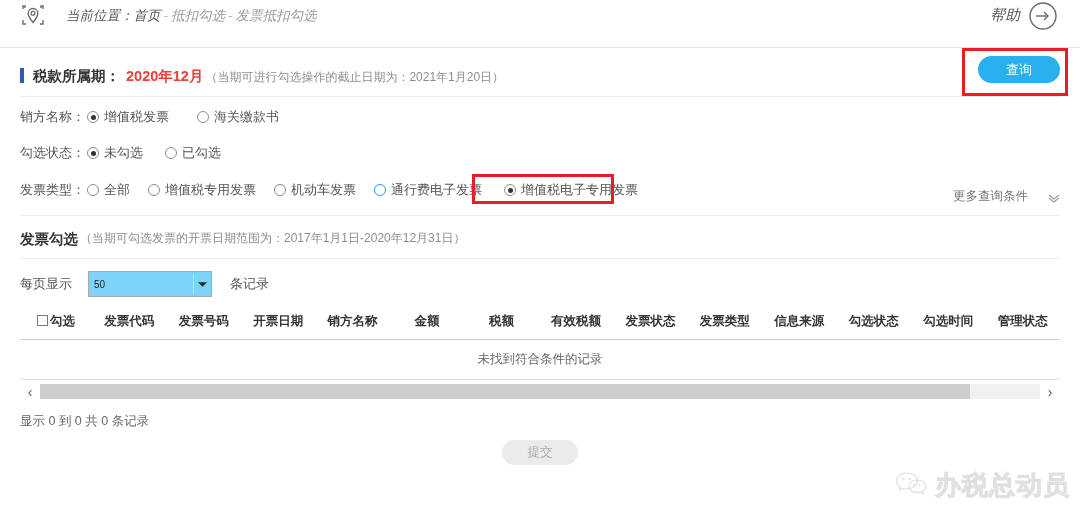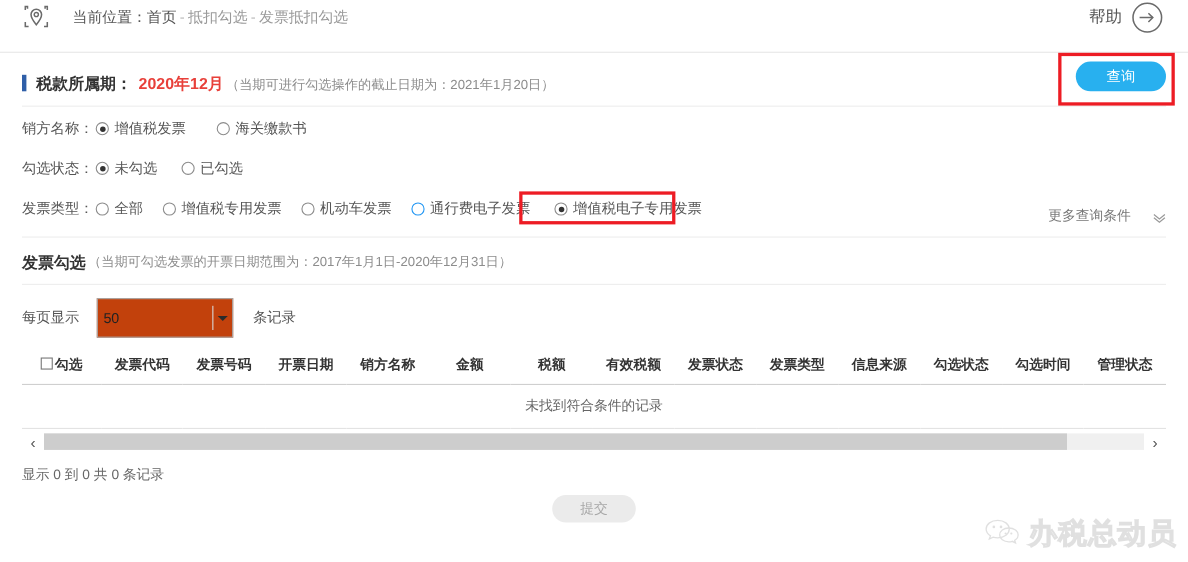--- a/index.html
+++ b/index.html
@@ -16,20 +16,21 @@
   }
 
   
   .topbar {
     height: 48px;
     display: flex;
     align-items: center;
     padding: 0 22px 16px 20px;
     border-bottom: 1px solid #e6e6e6;
     position: relative;
+    font-style: italic;
   }
   .pin-icon { width: 26px; height: 26px; flex: 0 0 auto; }
   .breadcrumb {
     margin-left: 20px;
     font-size: 13.5px;
     color: #555;
     white-space: nowrap;
   }
   .breadcrumb .crumb-dim { color: #9a9a9a; }
   .breadcrumb .sep { color: #bbb; padding: 0 3px; }
@@ -173,28 +174,28 @@
   .pagesize-row {
     display: flex;
     align-items: center;
     gap: 12px;
     padding: 12px 0 10px 0;
     font-size: 13px;
     color: #555;
   }
   .select-box {
     width: 124px;
-    height: 36px;
+    height: 26px;
     border: 1px solid #a9a9a9;
-    background: #c2410c;
+    background: #7dd3fc;
     margin: 0 6px 0 4px;
     display: flex;
     align-items: center;
     justify-content: space-between;
-    font-size: 13px;
+    font-size: 10px;
     color: #222;
     padding-left: 5px;
     cursor: pointer;
   }
   .select-arrow {
     width: 18px;
     height: 22px;
     display: flex;
     align-items: center;
     justify-content: center;

